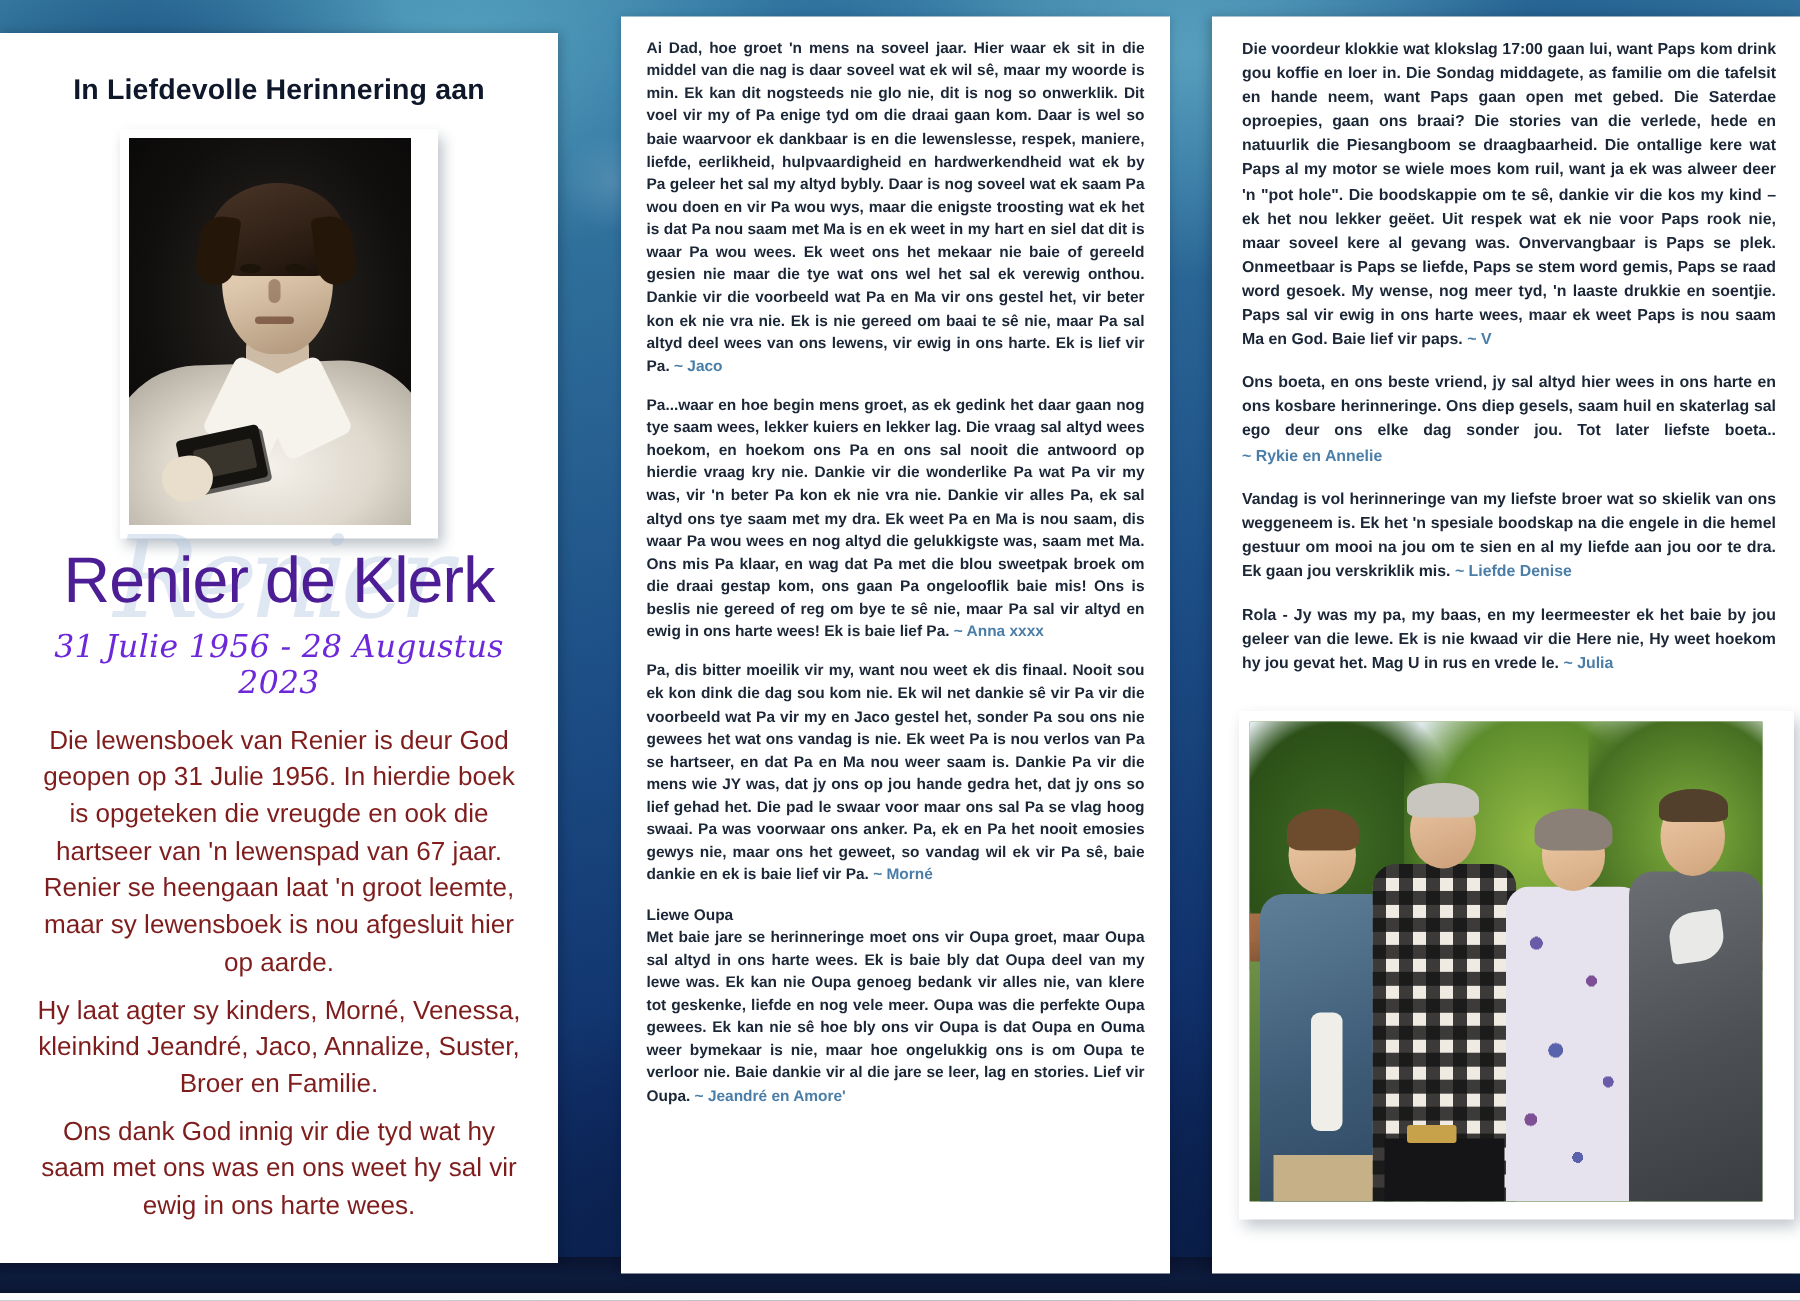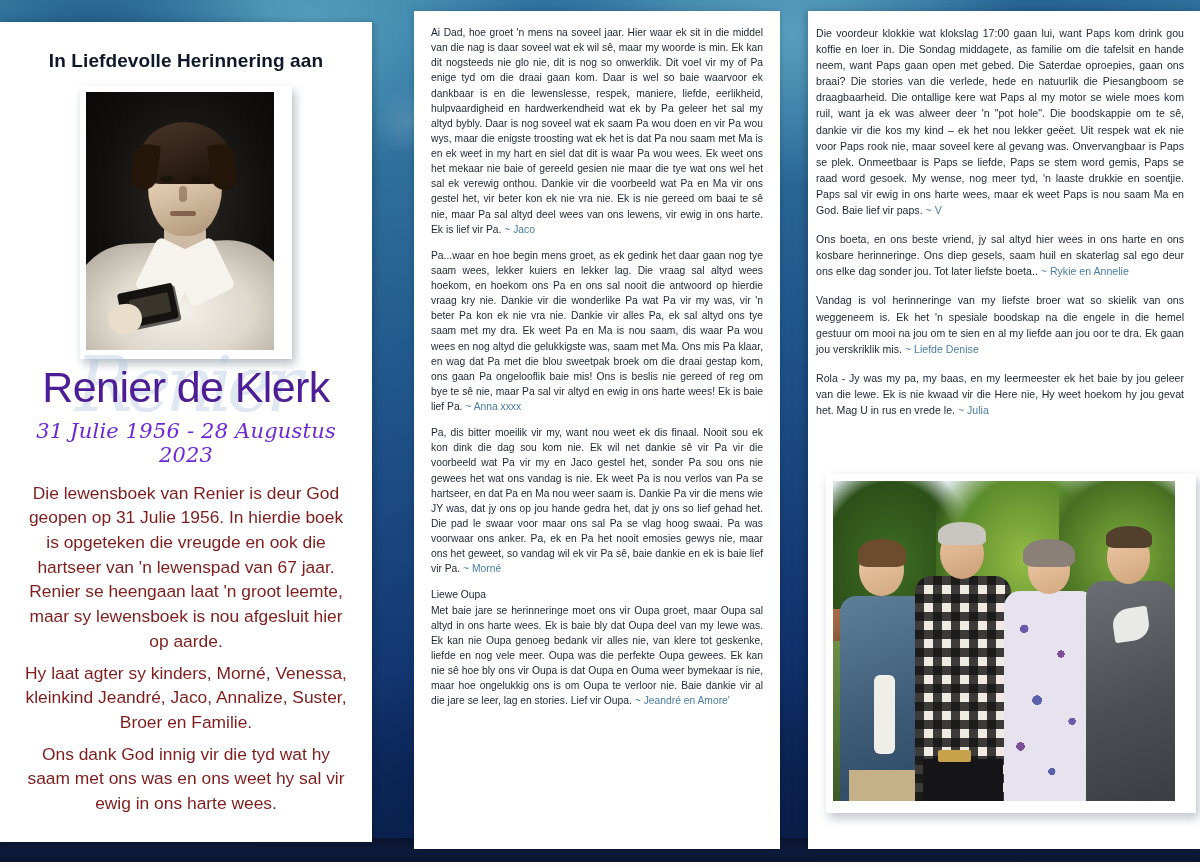--- a/index.html
+++ b/index.html
@@ -154,27 +154,28 @@
     margin-top: 14px;
     font-size: 17.4px;
     line-height: 1.42;
     color: #7f1d1d;
     padding: 0 4px;
   }
   .lp-body p { margin: 0 0 7px 0; }
 
   
   .trib-inner { padding: 14px 17px 0 17px; }
-  #panel-right .trib-inner { padding: 14px 16px 0 8px; }
+  #panel-right .trib-inner { padding: 14px 16px 0 20px; }
   .trib {
     font-size: 10.3px;
     line-height: 1.47;
     color: #1b2636;
     text-align: justify;
     margin: 0 0 11px 0;
+    font-weight: bold;
   }
   #panel-right .trib { font-size: 10.6px; line-height: 1.52; margin-bottom: 13px; }
   .trib .salute { display: block; text-align: left; }
   .sig { color: #4a7ea8; white-space: nowrap; }
 
   
   .famphoto-wrap {
     position: absolute;
     left: 18px;
     top: 463px;

